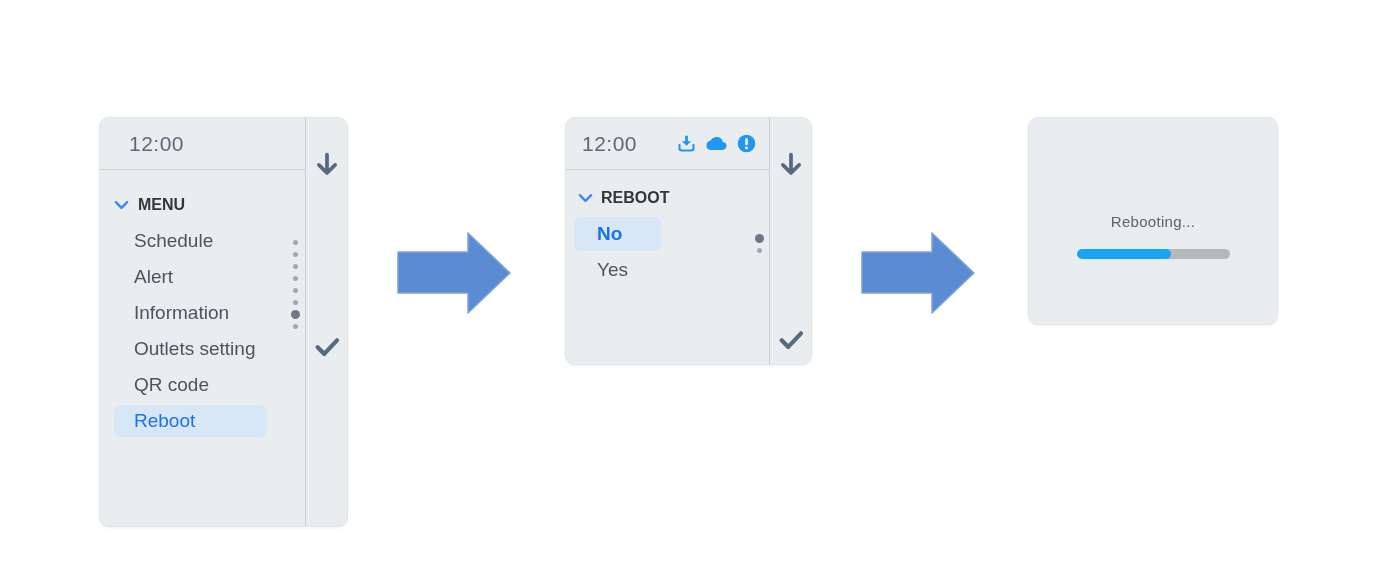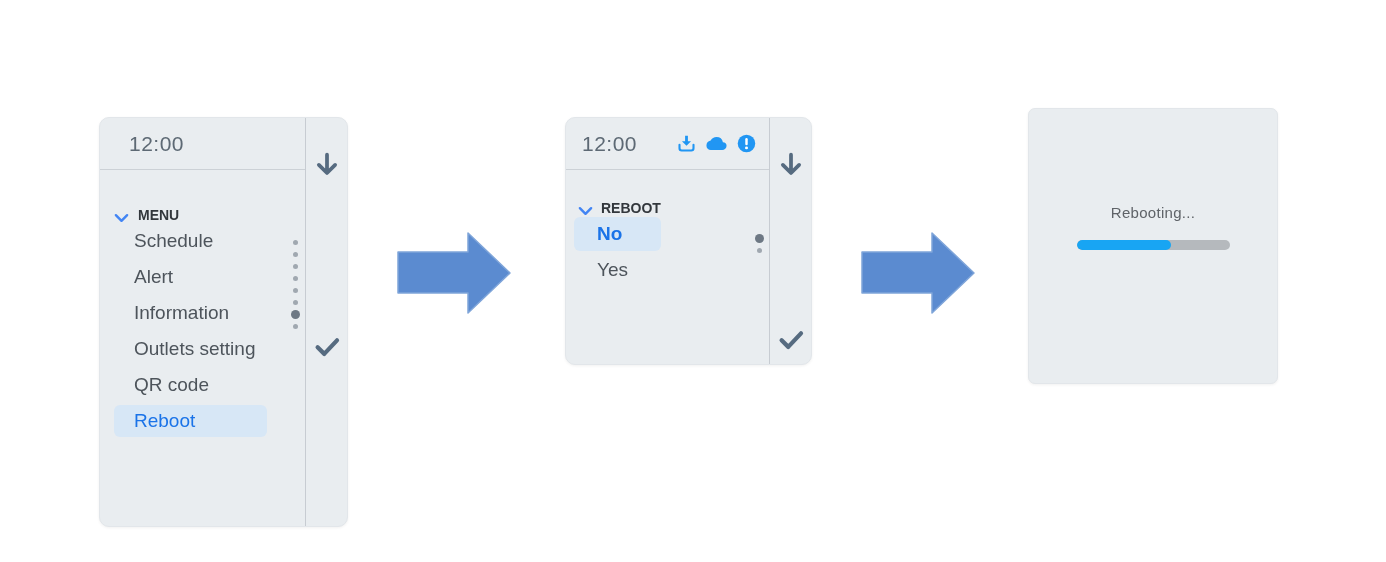--- a/index.html
+++ b/index.html
@@ -3,21 +3,21 @@
 <meta charset="utf-8">
 <style>
   * { margin:0; padding:0; box-sizing:border-box; }
   html,body { width:1386px; height:562px; background:#ffffff; font-family:"Liberation Sans", sans-serif; overflow:hidden; }
   .stage { position:relative; width:1386px; height:562px; }
 
   
   .panel { position:absolute; background:#e9edf0; border:1px solid #e2e6ea; border-radius:10px; box-shadow:0 1px 3px rgba(0,0,0,.06); }
   .panel-menu    { left:99px;  top:117px; width:249px; height:410px; }
   .panel-reboot  { left:565px; top:117px; width:247px; height:248px; }
-  .panel-progress{ left:1028px; top:108px; width:250px; height:276px;border-radius:7px; }
+  .panel-progress{ left:1028px; top:117px; width:250px; height:208px; }
 
   
   .rail { position:absolute; top:0; right:0; bottom:0; width:42px; border-left:1px solid #c7ccd2; }
   .rail .glyph { position:absolute; left:50%; transform:translateX(-50%); width:30px; height:30px; }
   .rail .glyph svg { width:100%; height:100%; }
   .panel-menu .rail-down { top:31px; }
   .panel-menu .rail-check { top:213px; }
   .panel-reboot .rail-down { top:31px; }
   .panel-reboot .rail-check { top:206px; }
 
@@ -25,21 +25,21 @@
 
   
   .time-row { height:52px; display:flex; align-items:center; border-bottom:1px solid #ccd1d6; }
   .time { font-size:21px; color:#5d6974; letter-spacing:.5px; }
   .panel-menu .time { padding-left:29px; }
   .panel-reboot .time { padding-left:16px; }
   .status-icons { margin-left:auto; margin-right:12px; display:flex; align-items:center; gap:9px; }
   .status-icons svg { width:21px; height:21px; display:block; }
 
   
-  .sec-header { display:flex; align-items:flex-end; height:36px; font-size:14px; font-weight:bold; color:#32373c; }
+  .sec-header { display:flex; align-items:center; height:36px; font-size:16px; font-weight:bold; color:#32373c; }
   .panel-menu .sec-header { margin-top:17px; }
   .panel-reboot .sec-header { margin-top:10px; }
   .chev { flex:0 0 auto; width:15px; height:10px; }
   .panel-menu .chev { margin-left:14px; margin-right:9px; }
   .panel-reboot .chev { margin-left:12px; margin-right:8px; }
 
   
   .menu-item { height:36px; line-height:36px; font-size:19px; color:#4d545b; padding-left:34px; cursor:default; }
   .panel-menu .menu-item.selected { height:32px; line-height:32px; margin:2px 0 2px 14px; width:153px; padding-left:20px;
       background:#d7e7f6; border-radius:6px; color:#1a73e8; }

